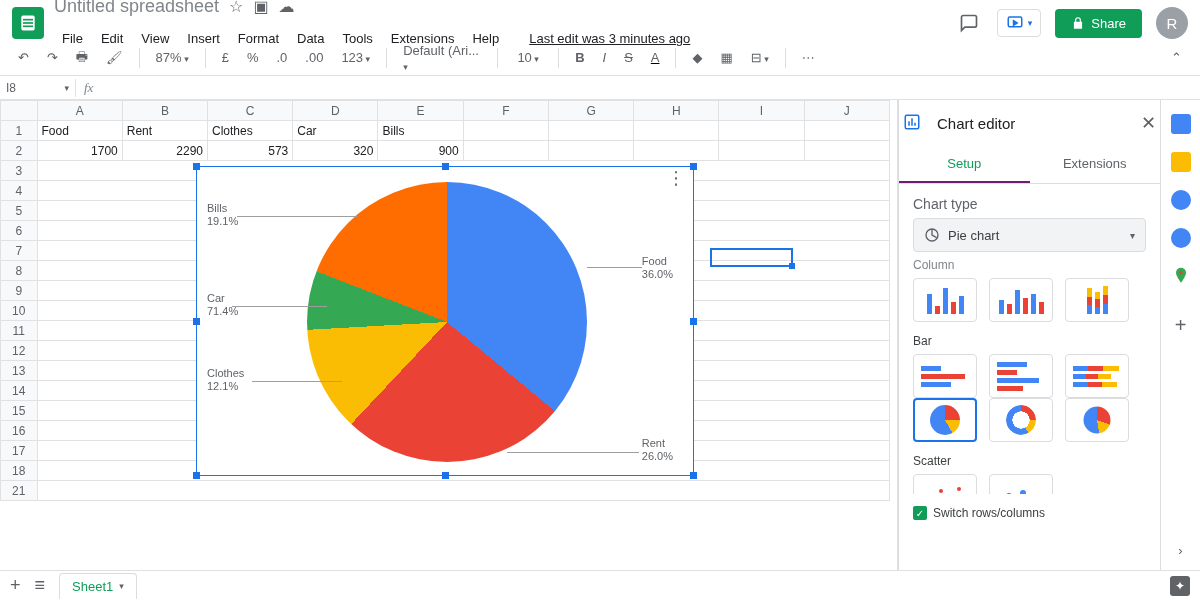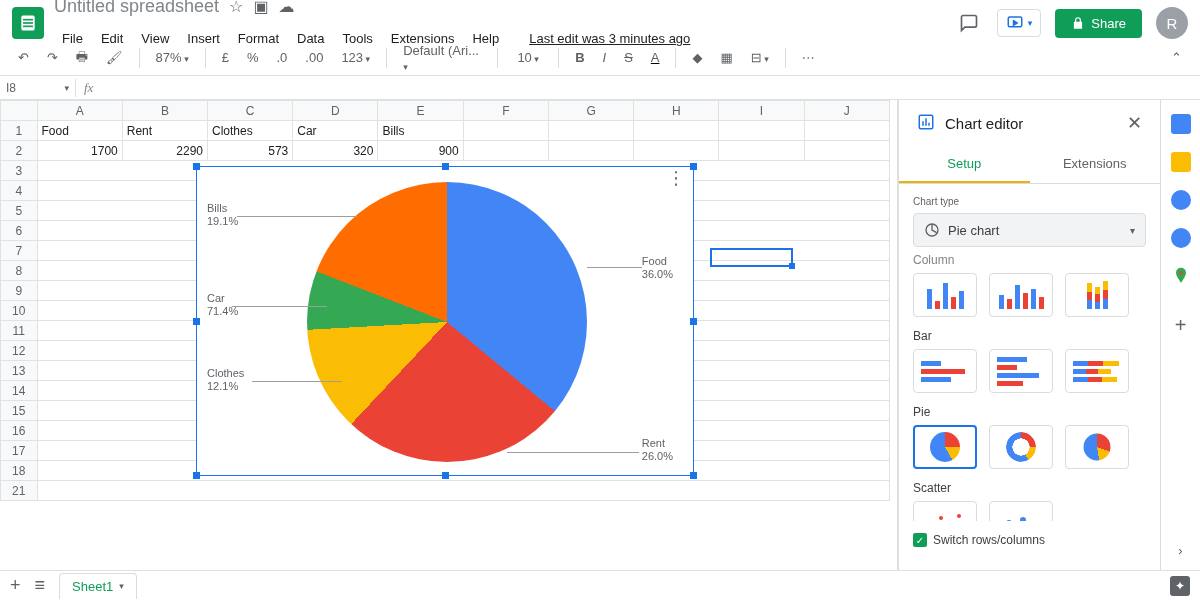--- a/index.html
+++ b/index.html
@@ -46,29 +46,29 @@
 
 .pie{position:absolute;left:110px;top:15px;width:280px;height:280px;border-radius:50%;
 background:conic-gradient(#4285f4 0deg 129.6deg,#ea4335 129.6deg 223.2deg,#fbbc04 223.2deg 266.8deg,#34a853 266.8deg 291.2deg,#ff6d01 291.2deg 360deg);}
 .chart-label{position:absolute;font-size:11px;color:#5f6368;line-height:13px;}
 .chart-line{position:absolute;background:#9e9e9e;height:1px;}
 
 .cell-sel{position:absolute;left:710px;top:148px;width:83px;height:19px;border:2px solid #1a73e8;}
 .cell-sel::after{content:"";position:absolute;right:-4px;bottom:-4px;width:6px;height:6px;background:#1a73e8;}
 
 .sidebar{width:262px;border-left:1px solid #dadce0;display:flex;flex-direction:column;position:relative;}
-.sb-header{display:flex;align-items:center;padding:12px 18px;gap:10px;}
+.sb-header{display:flex;align-items:center;padding:12px 4px;gap:16px;}
 .sb-header .ic{color:#1a73e8;}
 .sb-title{font-size:15px;flex:1;}
 .sb-close{color:#5f6368;font-size:18px;}
 .sb-tabs{display:flex;border-bottom:1px solid #dadce0;}
 .sb-tab{flex:1;text-align:center;padding:10px 0;font-size:13px;color:#5f6368;cursor:pointer;}
-.sb-tab.active{color:#0f9d58;border-bottom:2px solid #eab308;font-weight:500;}
+.sb-tab.active{color:#0f9d58;border-bottom:2px solid #701a75;font-weight:500;}
 .sb-body{flex:1;overflow:hidden;padding:12px 14px;position:relative;}
-.sb-label{font-size:10px;color:#5f6368;margin-bottom:6px;}
+.sb-label{font-size:14px;color:#5f6368;margin-bottom:6px;}
 .sb-select{border:1px solid #dadce0;background:#f1f3f4;border-radius:4px;padding:8px 10px;display:flex;align-items:center;gap:8px;font-size:13px;color:#3c4043;}
 .sb-select .arr{margin-left:auto;color:#5f6368;font-size:10px;}
 .thumb-group-label{font-size:12px;color:#3c4043;margin:12px 0 6px;}
 .thumb-row{display:flex;gap:12px;}
 .thumb{width:64px;height:44px;border:1px solid #dadce0;border-radius:4px;background:#fff;position:relative;display:flex;align-items:center;justify-content:center;}
 .thumb.selected{border:2px solid #1a73e8;}
 .mini-bars{display:flex;align-items:flex-end;gap:3px;height:28px;}
 .mini-bars span{width:5px;background:#4285f4;}
 .mini-hbar{display:flex;flex-direction:column;gap:3px;width:48px;}
 .mini-hbar span{height:5px;background:#4285f4;}
@@ -416,21 +416,20 @@
           </div>
         <div class="thumb">
             <div class="mini-hbar">
               <span style="width:46px;background:linear-gradient(90deg,#4285f4 33%,#ea4335 33% 66%,#fbbc04 66%)"></span>
               <span style="width:38px;background:linear-gradient(90deg,#4285f4 33%,#ea4335 33% 66%,#fbbc04 66%)"></span>
               <span style="width:44px;background:linear-gradient(90deg,#4285f4 33%,#ea4335 33% 66%,#fbbc04 66%)"></span>
             </div>
           </div>
       </div>
 
-      <div class="thumb-group-label">Pie</div>
       <div class="thumb-row">
         <div class="thumb selected">
             <div class="mini-pie" style="background:conic-gradient(#ea4335 0 90deg,#fbbc04 90deg 150deg,#4285f4 150deg 360deg)"></div>
           </div>
         <div class="thumb">
             <div class="mini-pie" style="background:conic-gradient(#ea4335 0 90deg,#fbbc04 90deg 150deg,#4285f4 150deg 360deg);mask:radial-gradient(circle,transparent 40%,#000 41%);-webkit-mask:radial-gradient(circle,transparent 40%,#000 41%)"></div>
           </div>
         <div class="thumb">
             <div class="mini-pie" style="background:conic-gradient(#ea4335 0 110deg,#fbbc04 110deg 170deg,#4285f4 170deg 360deg);transform:scale(.9)"></div>
           </div>

